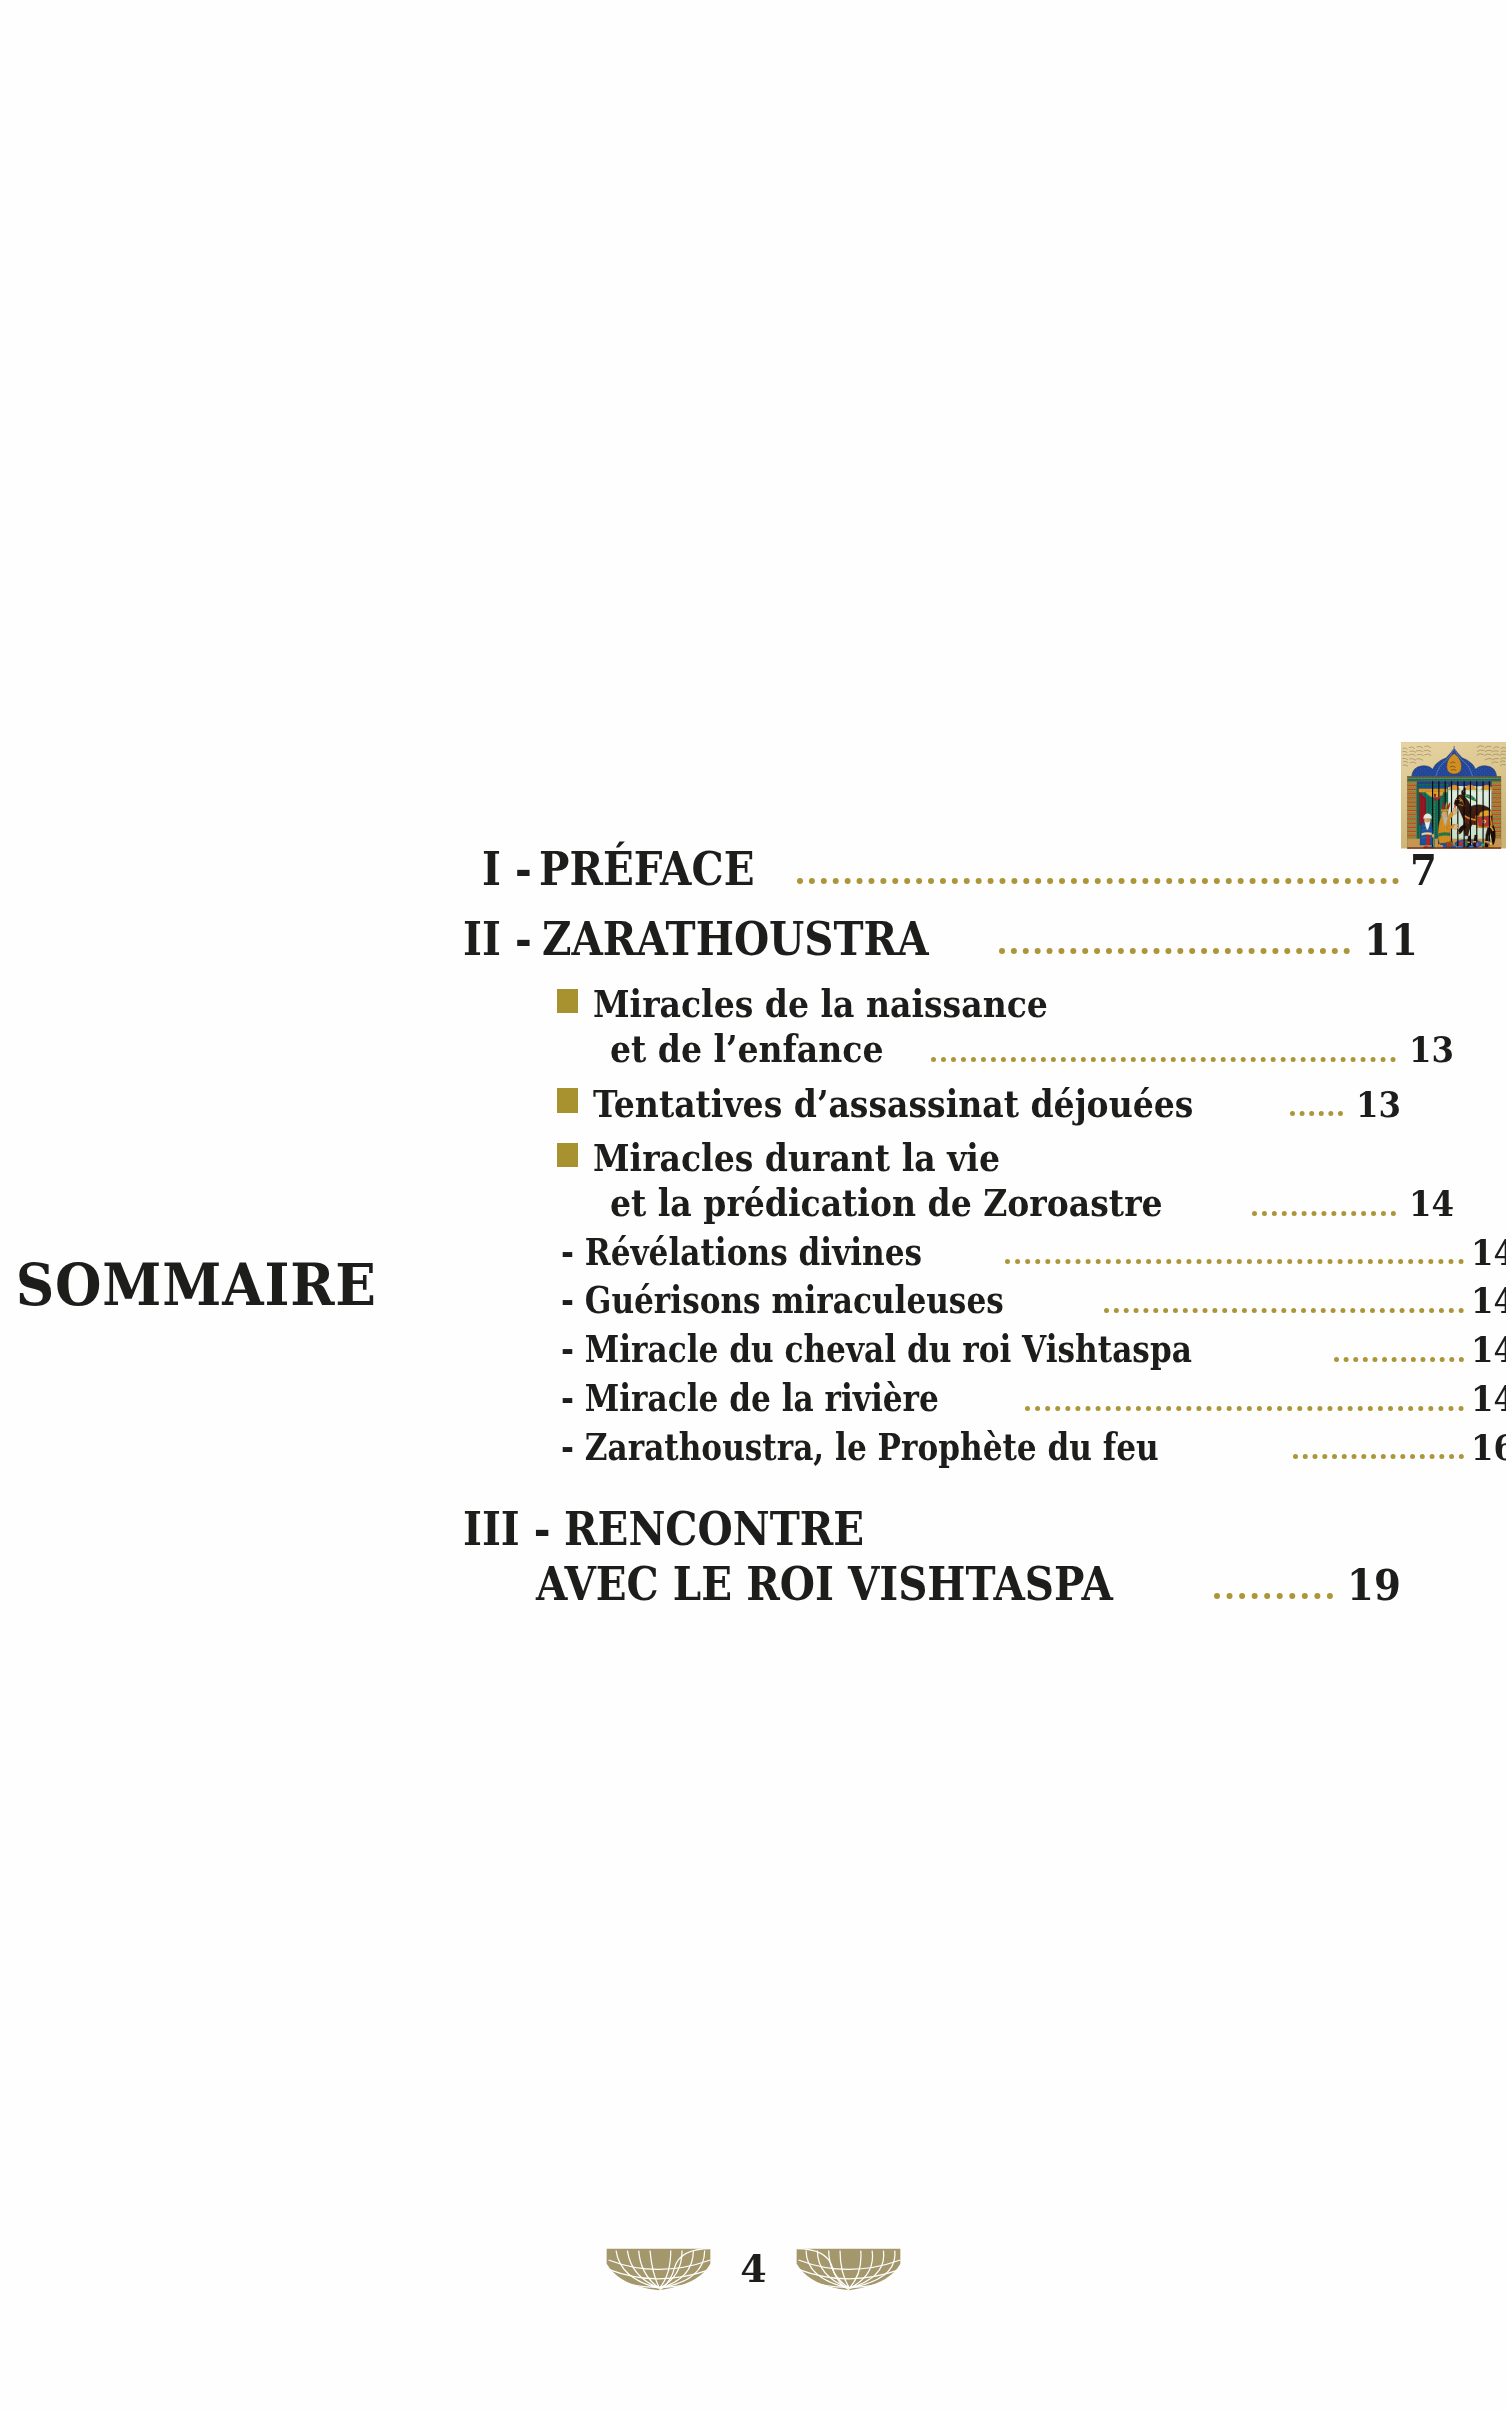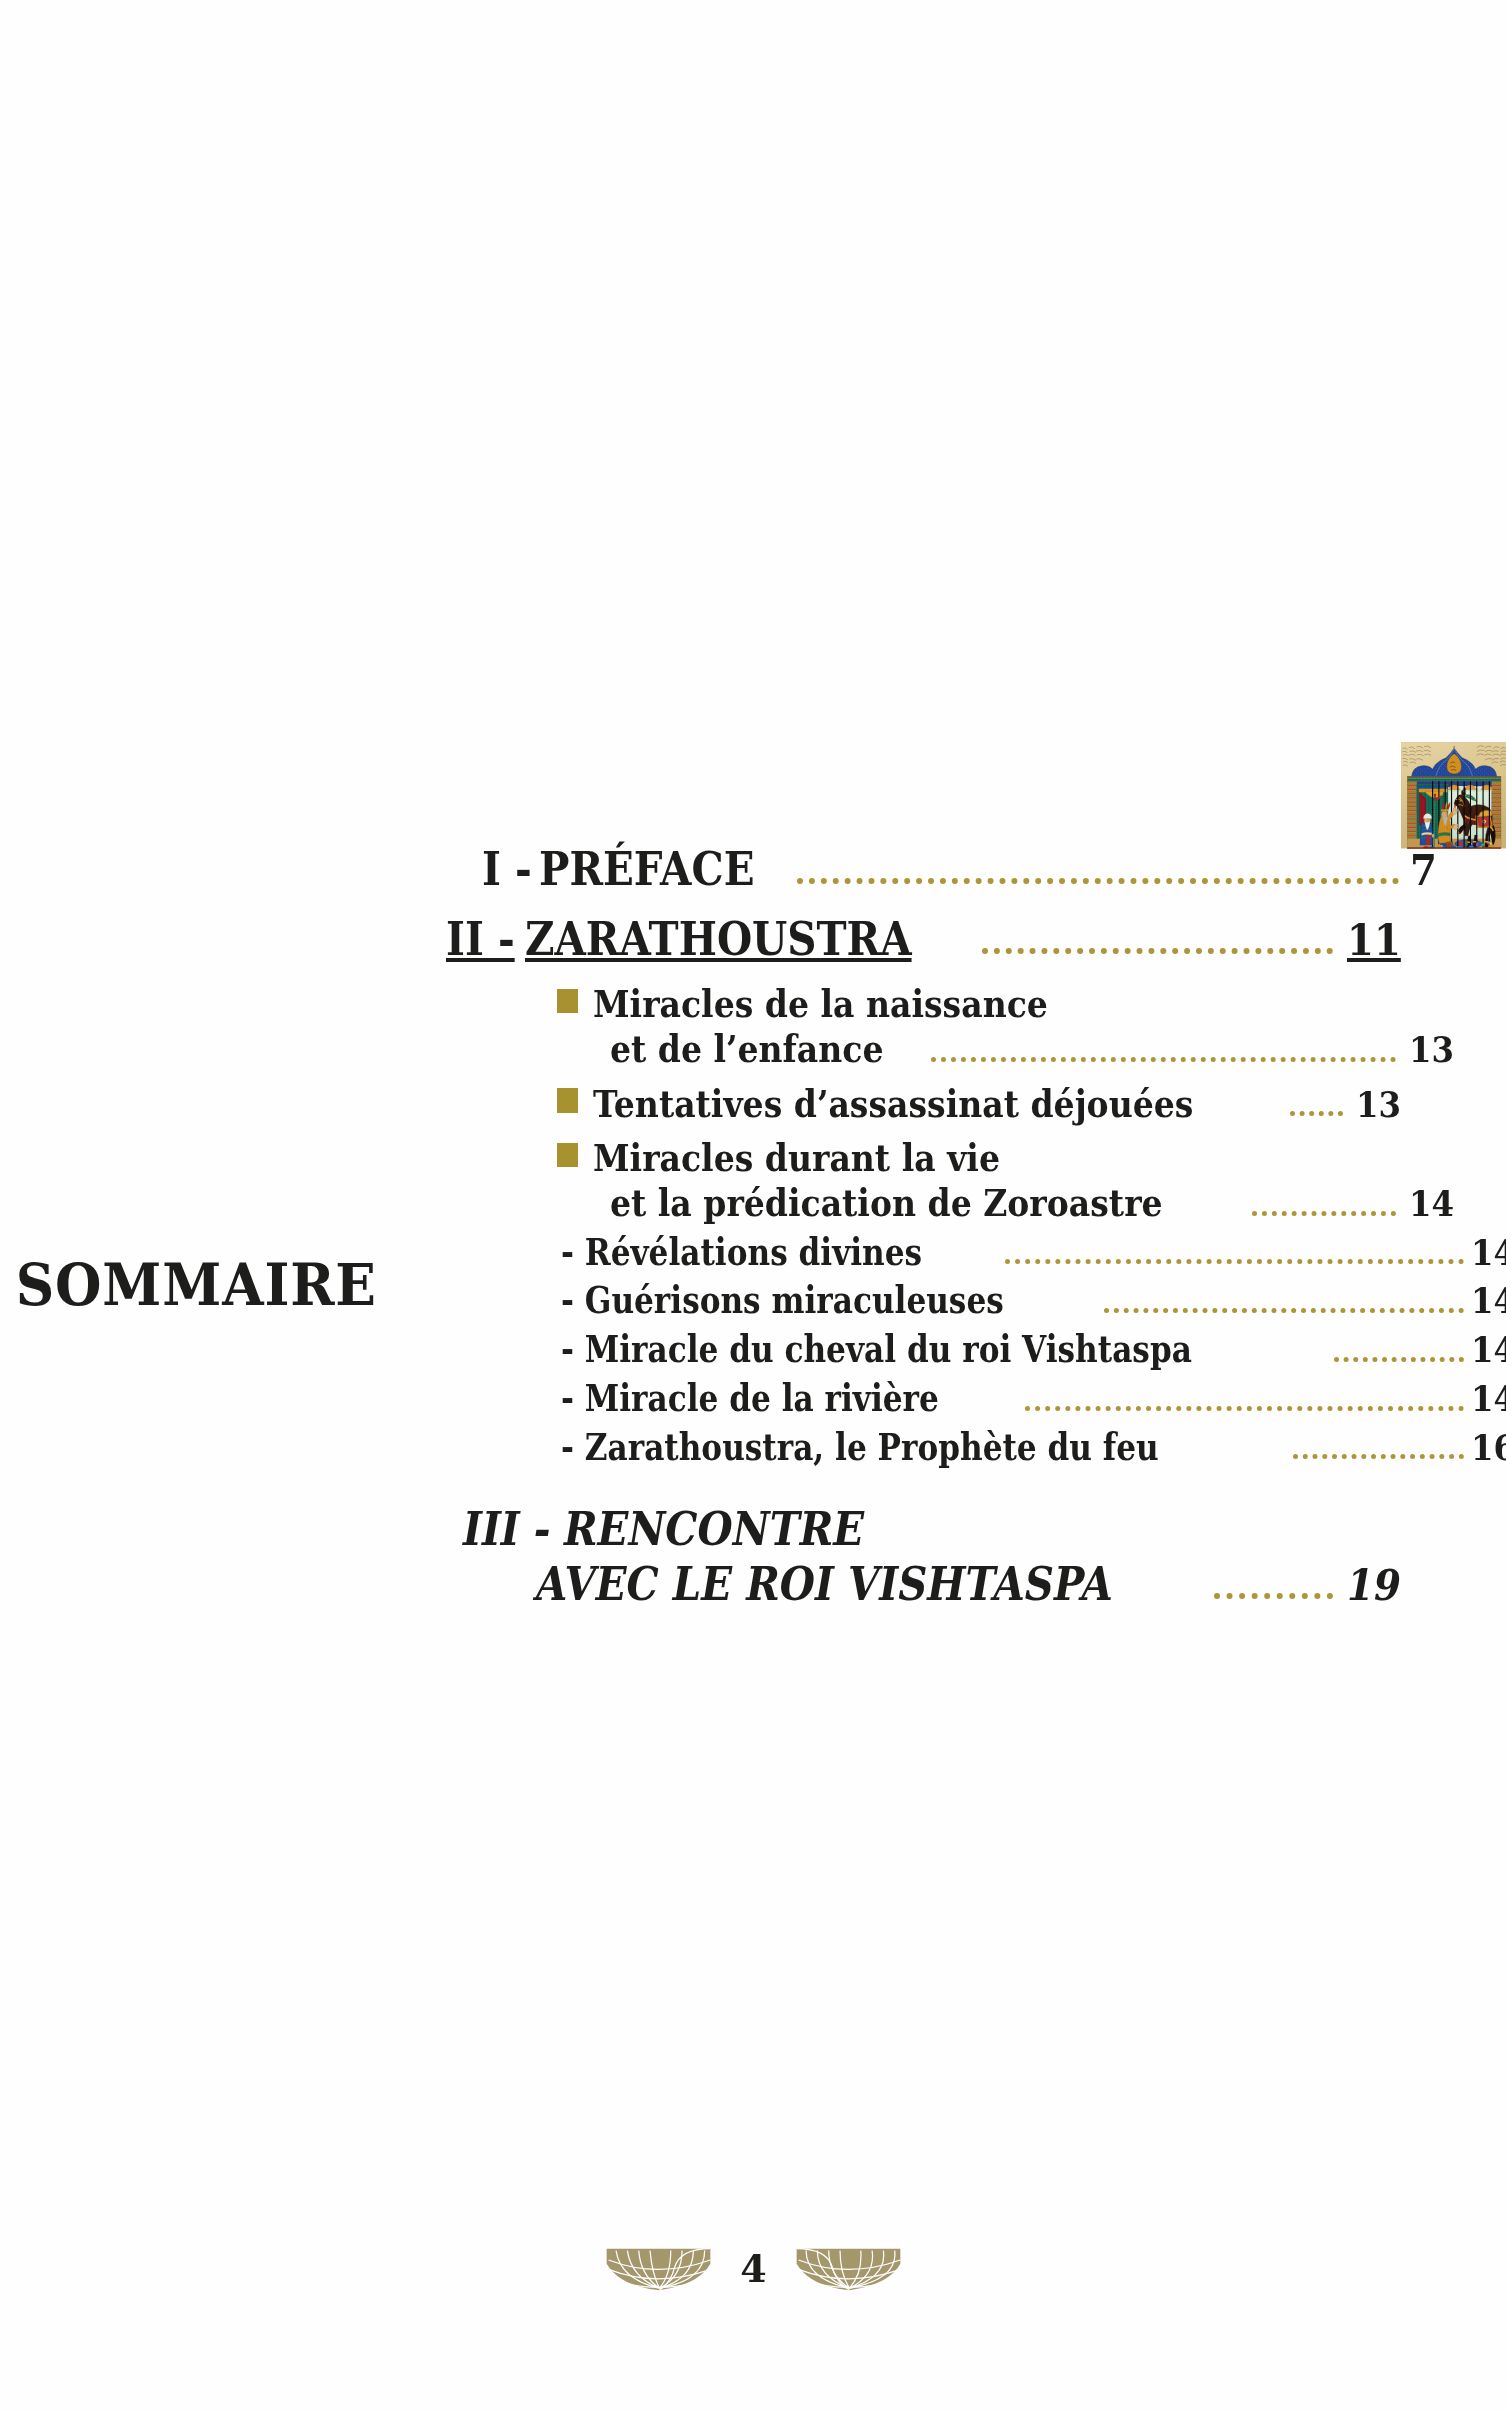--- a/index.html
+++ b/index.html
@@ -95,21 +95,20 @@
   }
   .lvl1 .pg { font-size: 43px; }
   .lvl1 .leader { margin-bottom: 12.2px; }
 
   .lvl1-wrap { margin-left: 36px; }
 
   
   .lvl1-multi {
     margin-left: 17px;
     margin-top: 32px;
-    font-style: italic;
   }
   .lvl1-multi .line1 {
     display: flex;
     align-items: baseline;
   }
   .lvl1-multi .line2 {
     display: flex;
     align-items: baseline;
     margin-left: 73px;
     justify-content: flex-end;
@@ -201,21 +200,21 @@
 
   <div class="toc">
 
     <div class="row lvl1 lvl1-wrap">
       <span class="num">I -</span>
       <span class="label">PRÉFACE</span>
       <span class="leader"></span>
       <span class="pg">7</span>
     </div>
 
-    <div class="row lvl1" style="text-decoration:underline;">
+    <div class="row lvl1" style="margin-left:17px;">
       <span class="num">II -</span>
       <span class="label">ZARATHOUSTRA</span>
       <span class="leader"></span>
       <span class="pg">11</span>
     </div>
 
     <div class="lvl2">
       <div class="row">
         <span class="bullet"></span>
         <span class="label">Miracles de la naissance</span>

